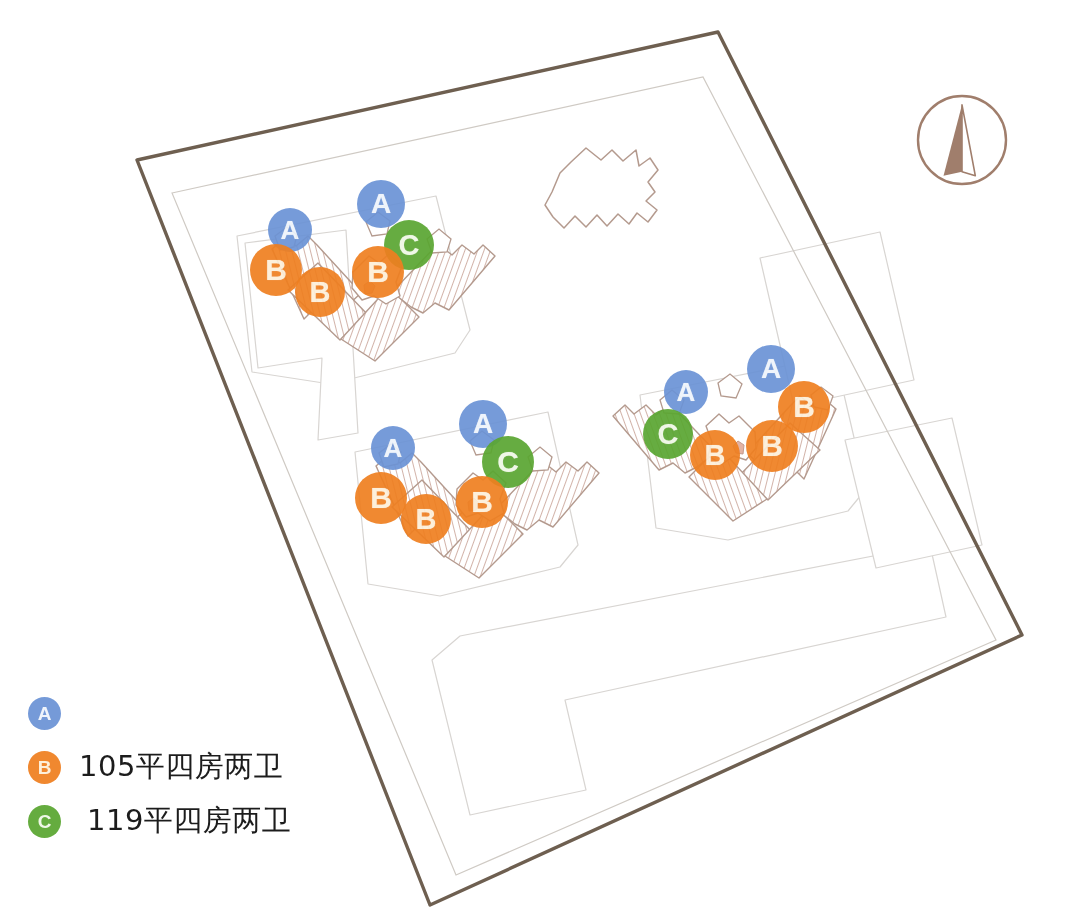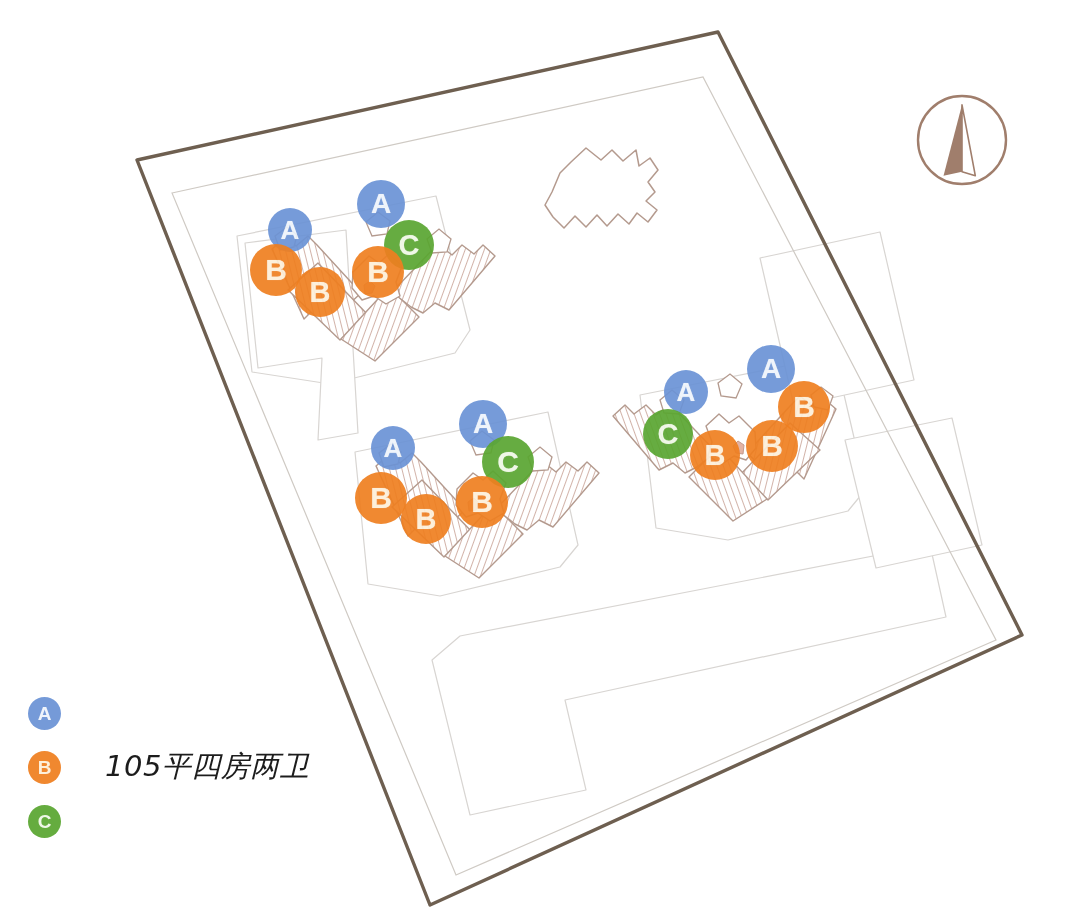--- a/index.html
+++ b/index.html
@@ -43,21 +43,21 @@
   .legend-dot.c{background:#5aa631;color:#eef7e6;}
   .legend-label{
     margin-left:24px;
     font-size:29px;
     color:#1c1c1c;
     letter-spacing:.5px;
     white-space:nowrap;
     font-family:"DejaVu Sans","Liberation Sans",sans-serif;
   }
   .legend-row.r1 .legend-label{margin-left:22px;}
-  .legend-row.r2 .legend-label{margin-left:44px;font-style:italic;}
+  .legend-row.r2 .legend-label{margin-left:18px;}
   .legend-row.r3 .legend-label{margin-left:26px;}
 </style>
 </head>
 <body>
 
 <div id="stage">
 
   <svg id="plan" viewBox="0 0 1080 922" preserveAspectRatio="none">
     <defs>
       <pattern id="roofHatch" width="6" height="6" patternUnits="userSpaceOnUse" patternTransform="rotate(-14)">
@@ -162,16 +162,17 @@
   <div id="legend">
       <div class="legend-row r1">
         <div class="legend-dot a" style="background: rgb(107, 147, 214);">A</div>
       </div>
       <div class="legend-row r2">
         <div class="legend-dot b" style="background: rgb(239, 127, 32);">B</div>
         <div class="legend-label">105平四房两卫</div>
       </div>
       <div class="legend-row r3">
         <div class="legend-dot c" style="background: rgb(90, 166, 49);">C</div>
+        <div class="legend-label">119平四房两卫</div>
       </div>
     </div>
 
 </div>
 
 </body></html>

